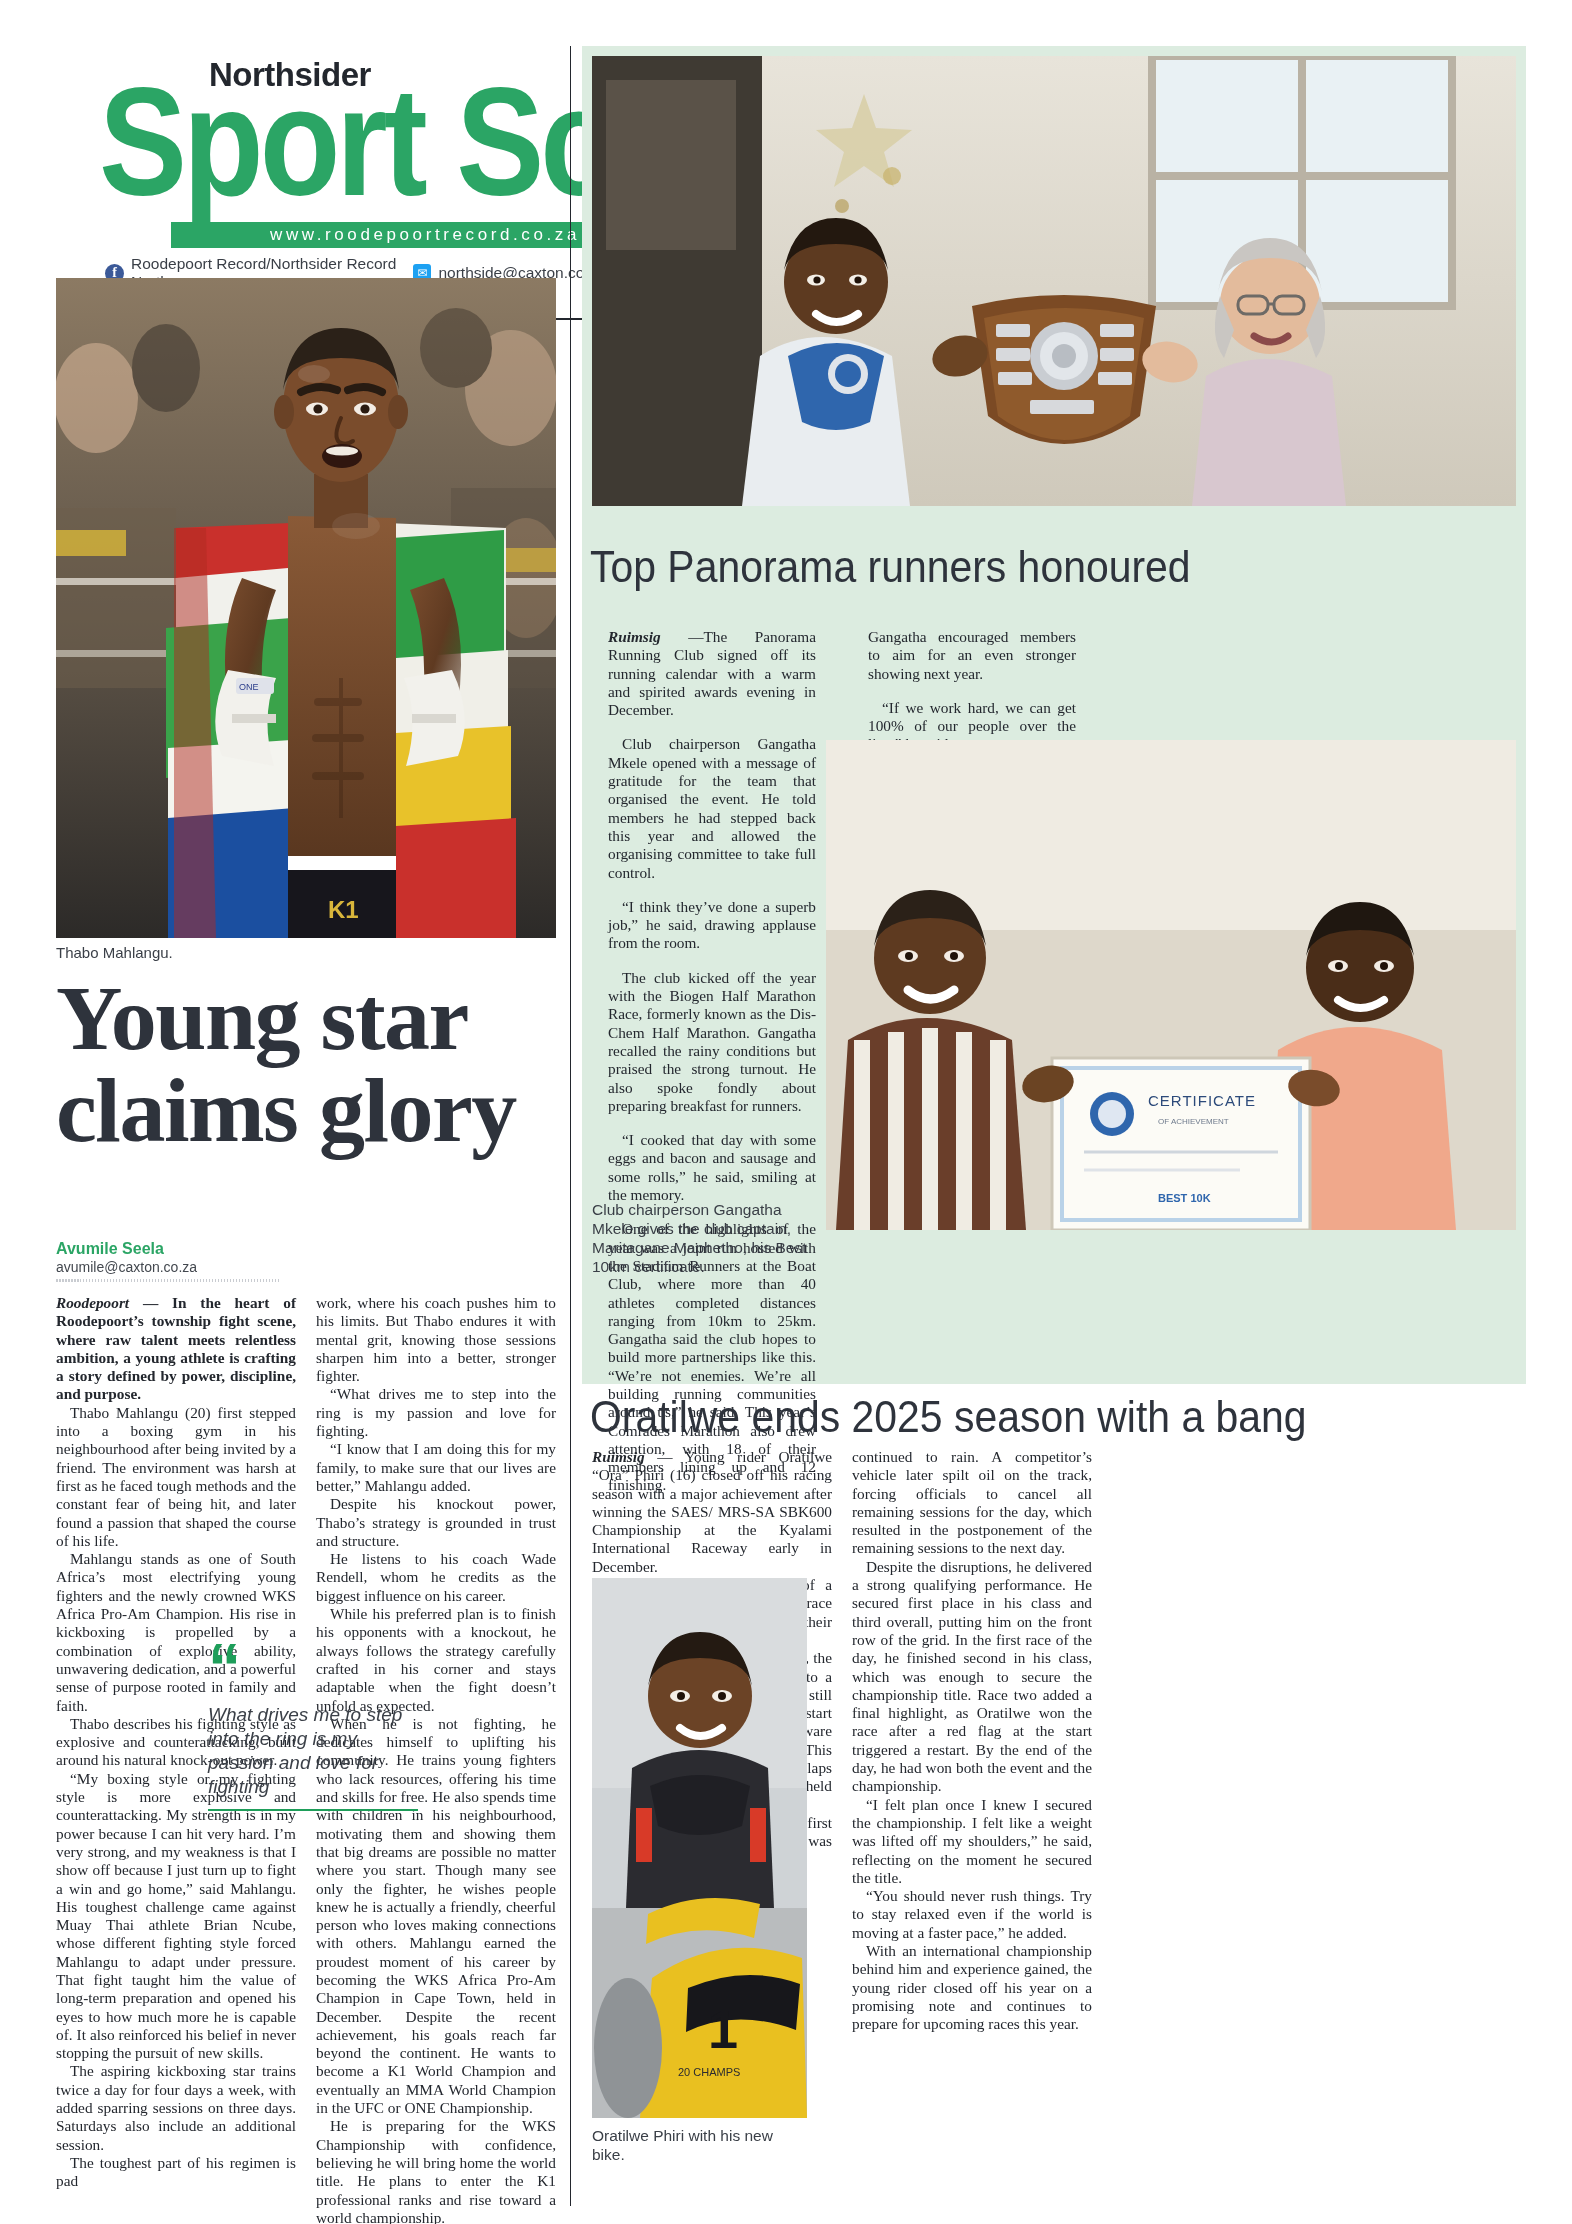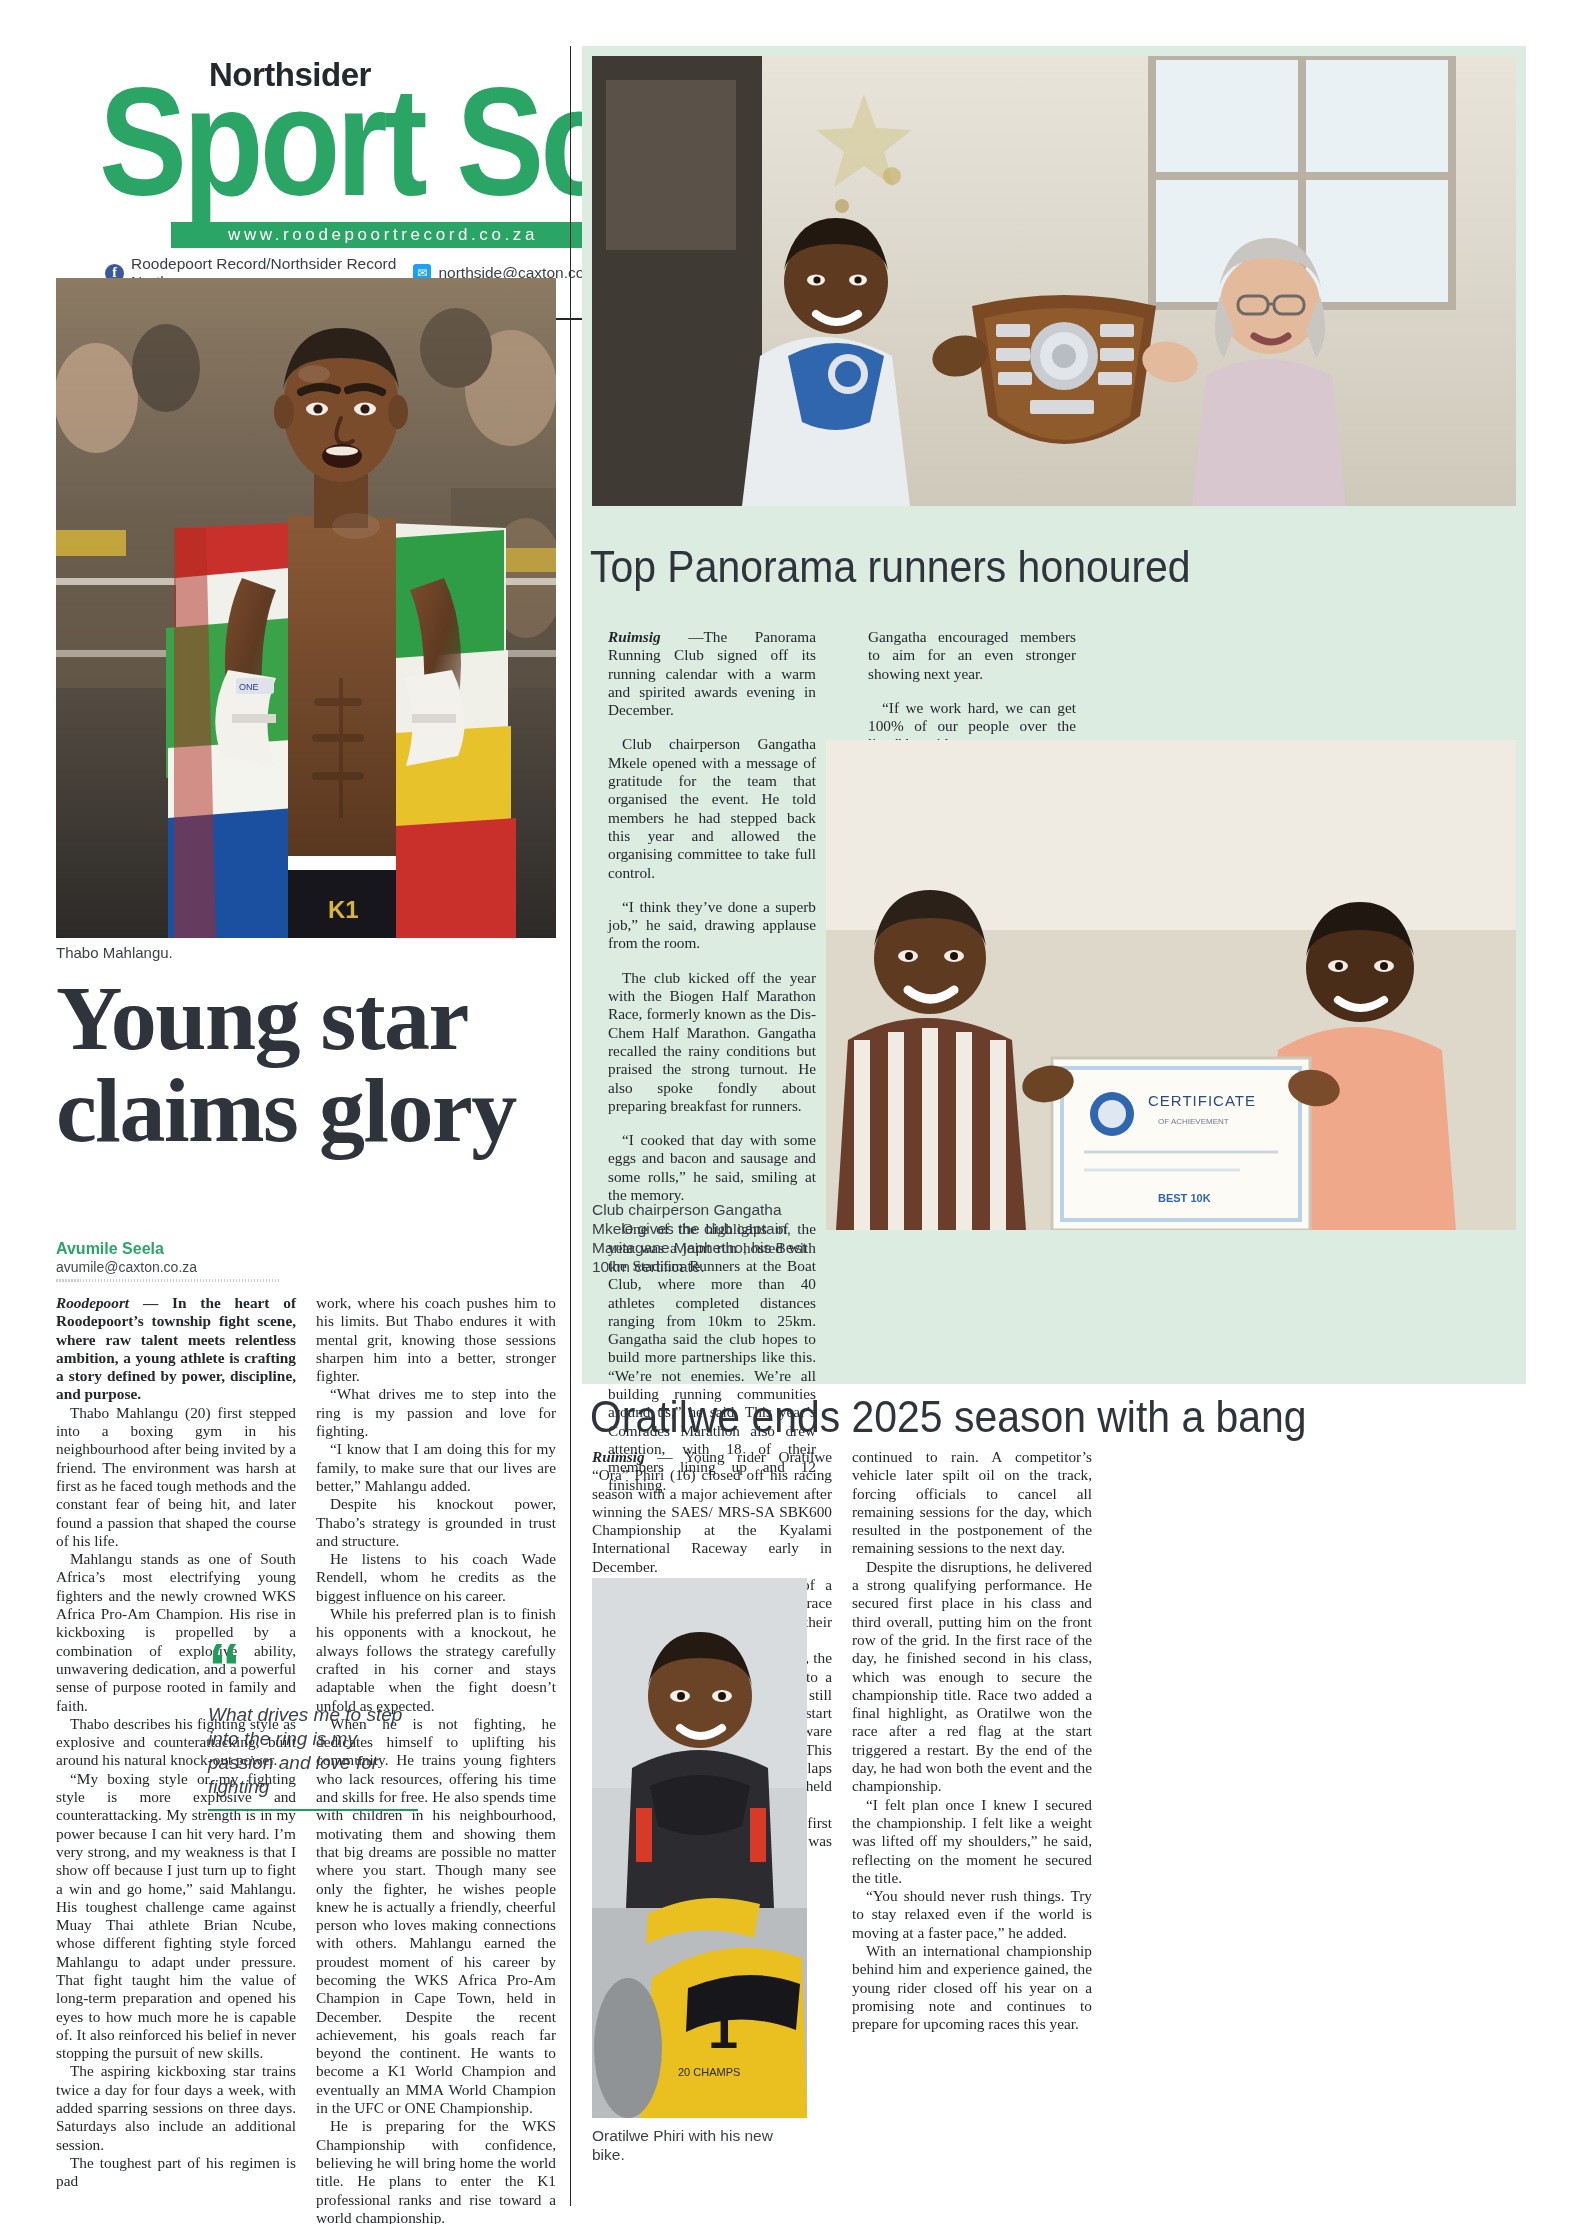--- a/index.html
+++ b/index.html
@@ -30,21 +30,21 @@
     white-space:nowrap;
     transform:scaleY(1.16);
     transform-origin:left top;
   }
   .mh-urlbar{
     position:absolute;left:72px;top:176px;
     width:424px;height:26px;background:#2ba565;
     color:#ffffff;
     font-family:"Liberation Sans", sans-serif;
     font-size:17px;letter-spacing:3.6px;
-    text-align:center;line-height:26px;
+    text-align:center;line-height:26px;padding-left:42px;
   }
   .mh-social{
     position:absolute;left:6px;top:214px;width:500px;height:26px;
     font-family:"Liberation Sans", sans-serif;
     font-size:15.5px;color:#3a3f47;
     display:flex;align-items:center;gap:7px;
   }
   .fb-icon{
     width:19px;height:19px;border-radius:50%;
     background:#3b5998;color:#fff;font-weight:bold;font-size:14px;

